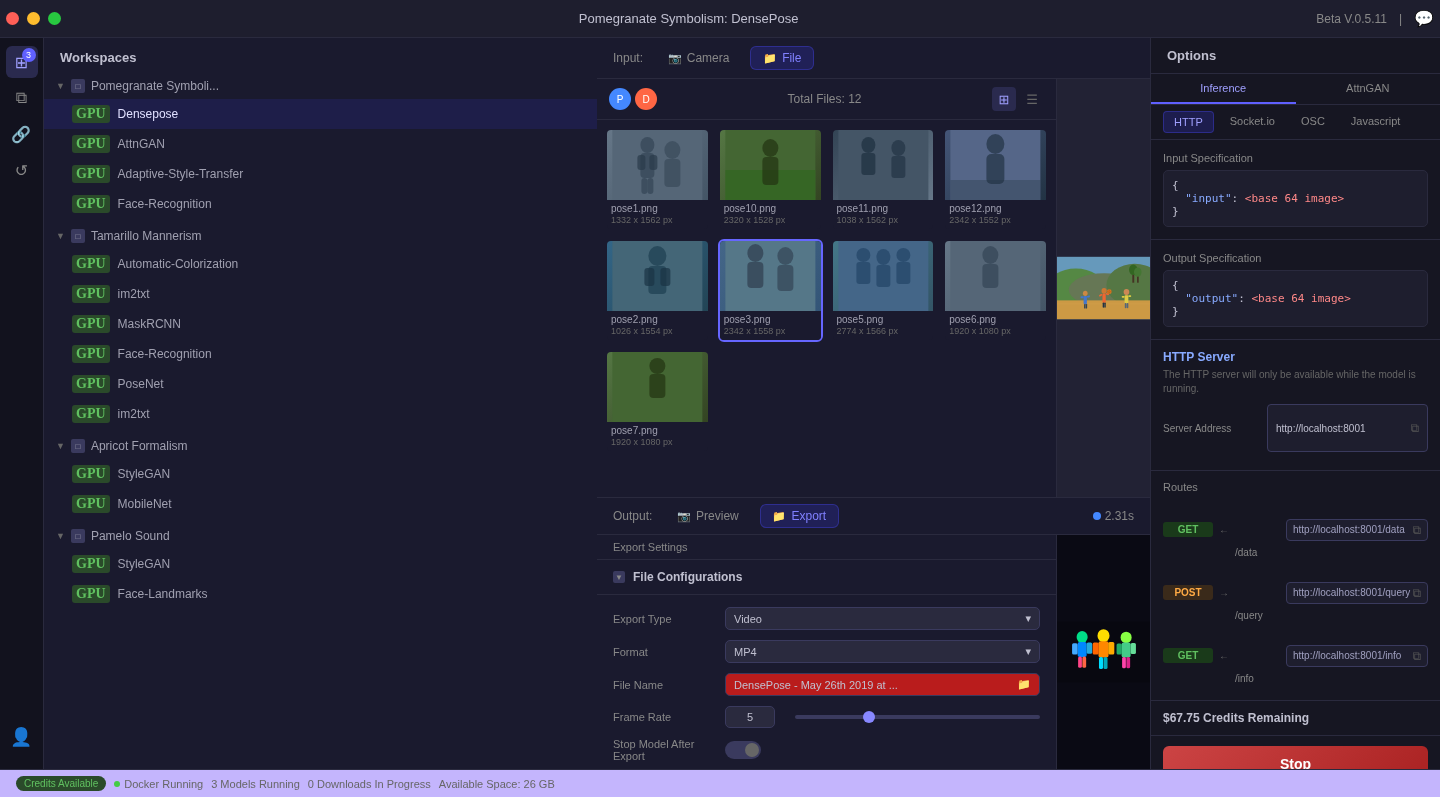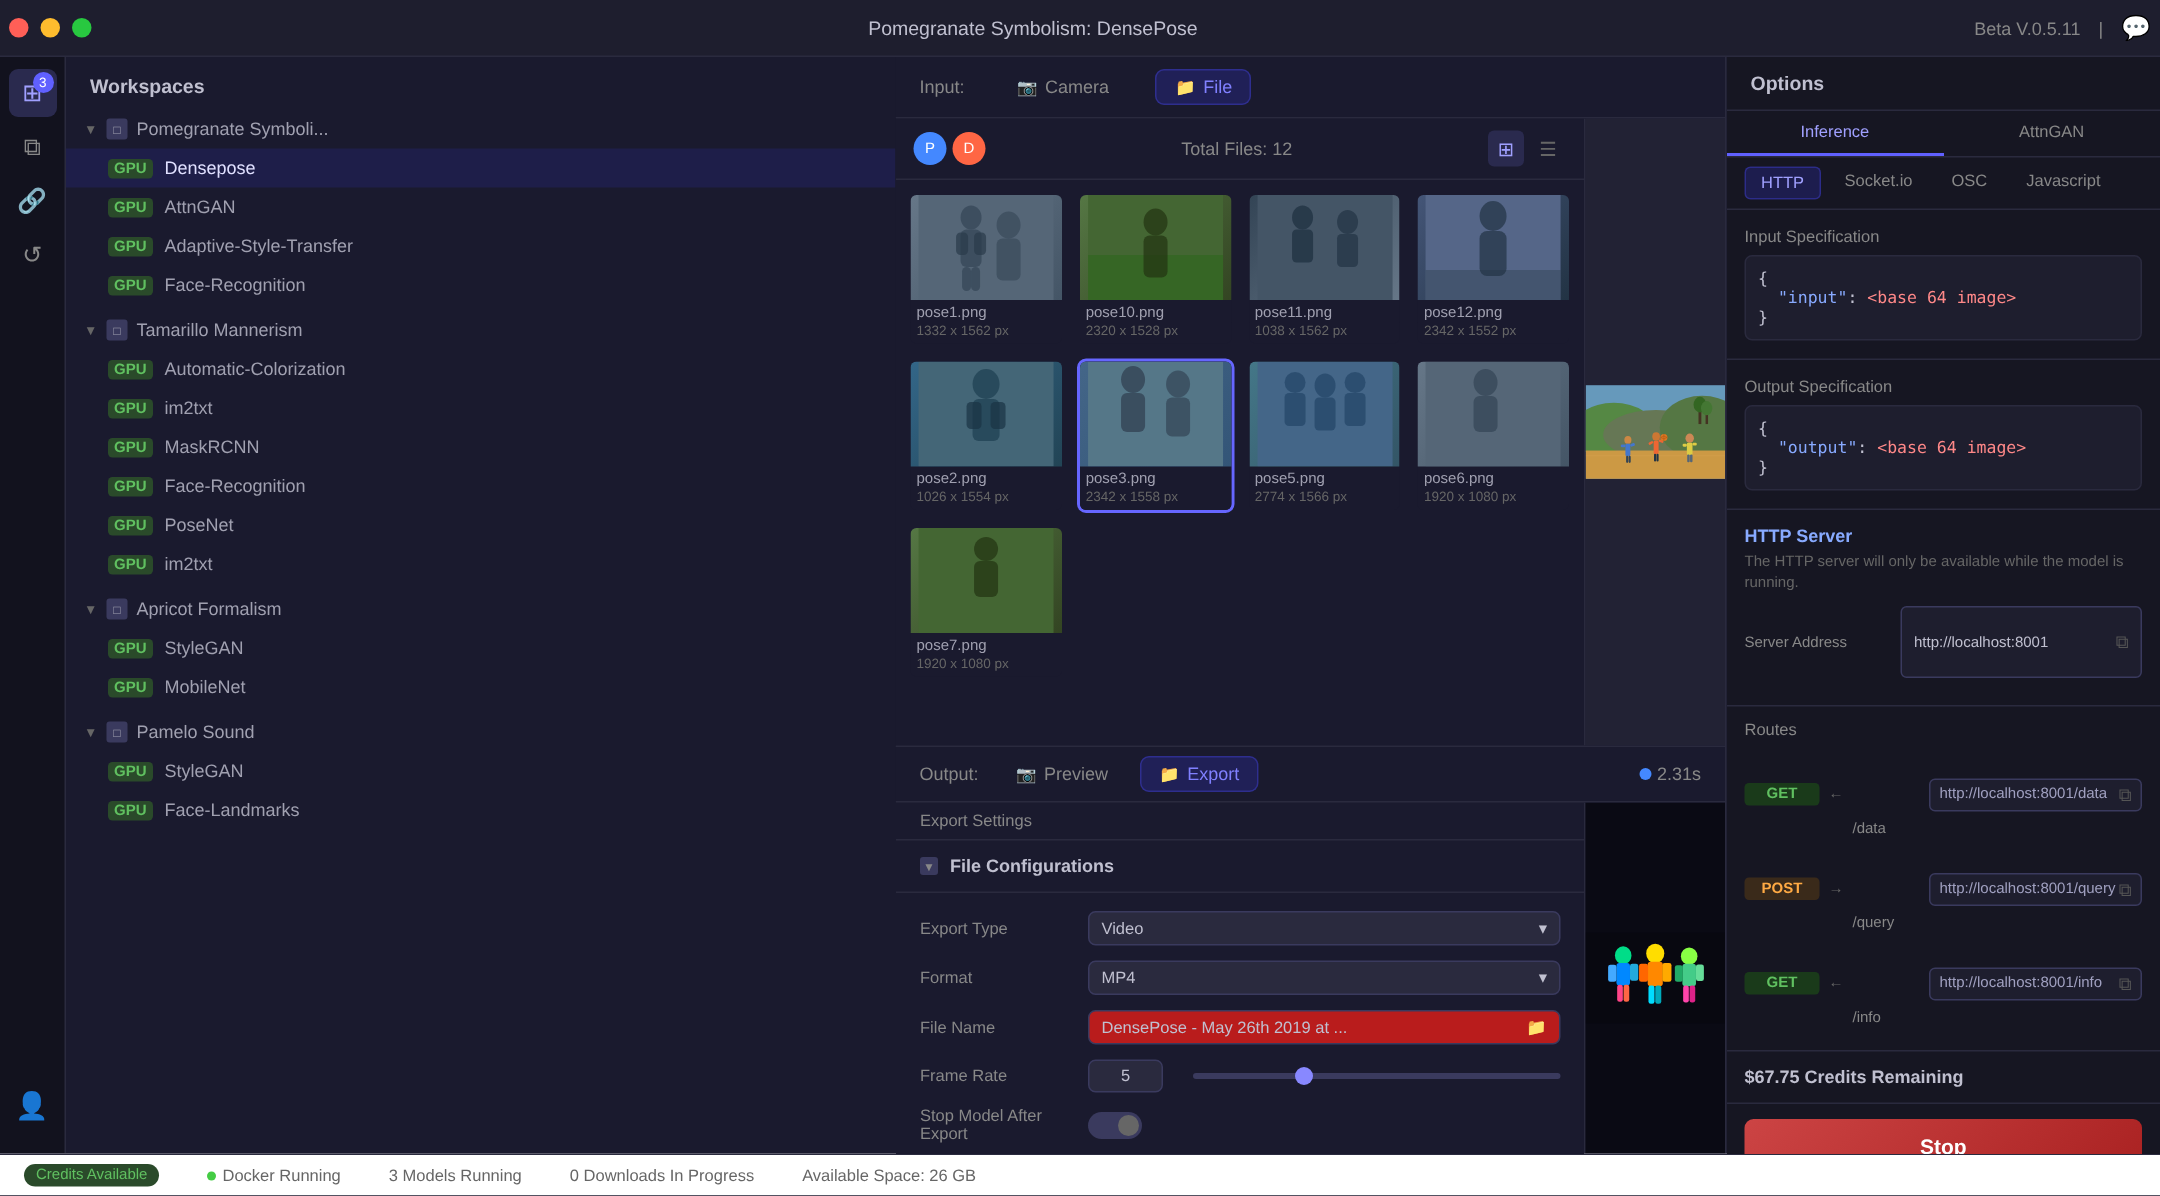--- a/index.html
+++ b/index.html
@@ -138,43 +138,44 @@
       color: #a0a0b0;
       gap: 8px;
     }
     .model-item.active {
       background: #3a3aff22;
       color: #e0e0ff;
     }
     .gpu-badge {
       background: #2a4a2a;
       color: #60c060;
-      font-size: 10px;
+      font-size: 14px;
       padding: 1px 4px;
       border-radius: 3px;
       font-weight: 600;
+      font-family: Liberation Serif, serif;
     }
     .model-name { flex: 1; }
 
     
     .content-area {
       flex: 1;
       display: flex;
       flex-direction: column;
       overflow: hidden;
     }
 
     
     .input-tabs {
       display: flex;
       align-items: center;
       padding: 8px 16px;
       background: #1a1a2e;
       border-bottom: 1px solid #2a2a3e;
-      gap: 18px;
+      gap: 8px;
       flex-shrink: 0;
     }
     .tab-label {
       font-size: 12px;
       color: #888;
       margin-right: 4px;
     }
     .tab-btn {
       display: flex;
       align-items: center;
@@ -670,26 +671,26 @@
       color: white;
       font-size: 14px;
       font-weight: 600;
       cursor: pointer;
       text-align: center;
     }
 
     
     .status-bar {
       height: 28px;
-      background: #ffffff;
+      background: #c4b5fd;
       border-top: 1px solid #2a2a3e;
       display: flex;
       align-items: center;
       padding: 0 16px;
-      gap: 32px;
+      gap: 8px;
       font-size: 11px;
       color: #666;
       flex-shrink: 0;
     }
     .status-item {
       display: flex;
       align-items: center;
       gap: 4px;
     }
     .status-dot-green { width: 6px; height: 6px; border-radius: 50%; background: #44cc44; }

